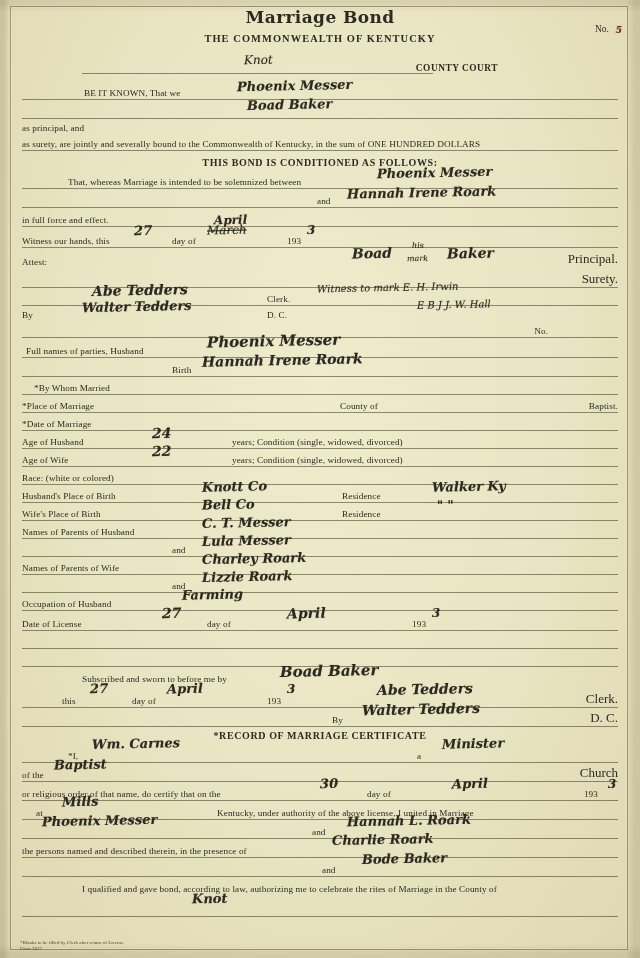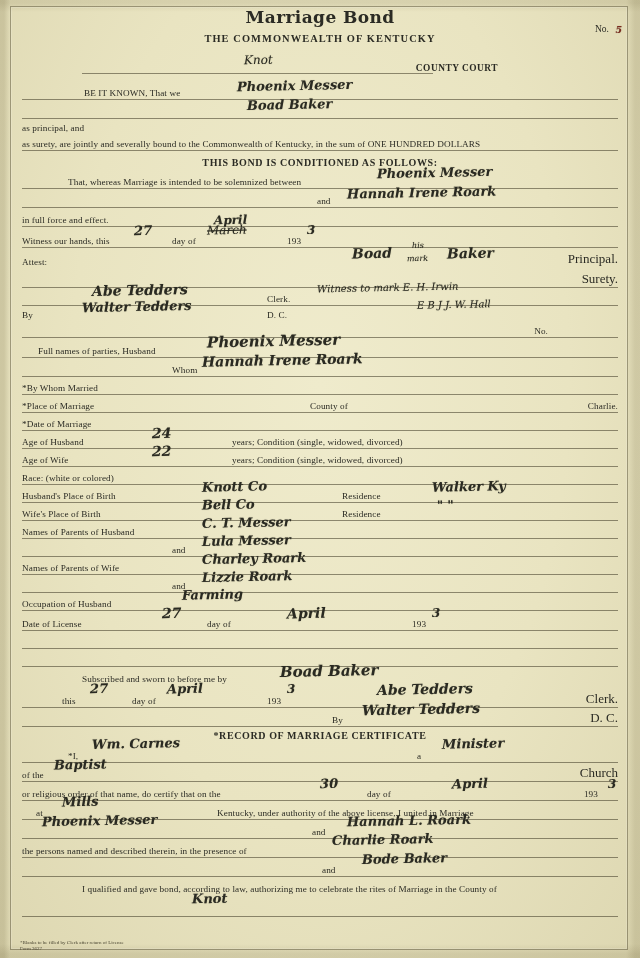--- a/index.html
+++ b/index.html
@@ -157,34 +157,34 @@
     <span class="hand b" style="left:60px;top:-6px;font-size:13px;">Walter Tedders</span>
     <span class="lbl" style="left:245px;bottom:3px;">D. C.</span>
     <span class="hand" style="left:395px;top:-7px;font-size:10px;">E B J J. W. Hall</span>
   </div>
 
   <div class="line" style="height:14px;">
     <span class="lbl" style="right:70px;">No.</span>
   </div>
 
   <div class="line" style="height:19px;">
-    <span class="lbl" style="left:16px;margin-top:20px;">Full names of parties, Husband</span>
+    <span class="lbl" style="left:4px;margin-top:20px;">Full names of parties, Husband</span>
     <span class="hand b" style="left:185px;top:-5px;font-size:15px;">Phoenix Messer</span>
   </div>
   <div class="line" style="height:18px;">
-    <span class="lbl" style="left:150px;">Whom</span>
+    <span class="lbl" style="left:150px;">Birth</span>
     <span class="hand b" style="left:180px;top:-5px;font-size:14px;">Hannah Irene Roark</span>
   </div>
   <div class="line" style="height:17px;">
-    <span class="lbl" style="left:0;">*By Whom Married</span>
+    <span class="lbl" style="left:12px;">*By Whom Married</span>
   </div>
   <div class="line" style="height:17px;">
     <span class="lbl" style="left:0;">*Place of Marriage</span>
-    <span class="lbl" style="left:288px;">County of</span>
-    <span class="lbl" style="right:0;">Charlie.</span>
+    <span class="lbl" style="left:318px;">County of</span>
+    <span class="lbl" style="right:0;">Baptist.</span>
   </div>
   <div class="line" style="height:17px;">
     <span class="lbl" style="left:0;">*Date of Marriage</span>
   </div>
   <div class="line" style="height:17px;">
     <span class="lbl" style="left:0;">Age of Husband</span>
     <span class="hand b" style="left:130px;top:-5px;font-size:14px;">24</span>
     <span class="lbl" style="left:210px;">years; Condition (single, widowed, divorced)</span>
   </div>
   <div class="line" style="height:17px;">

